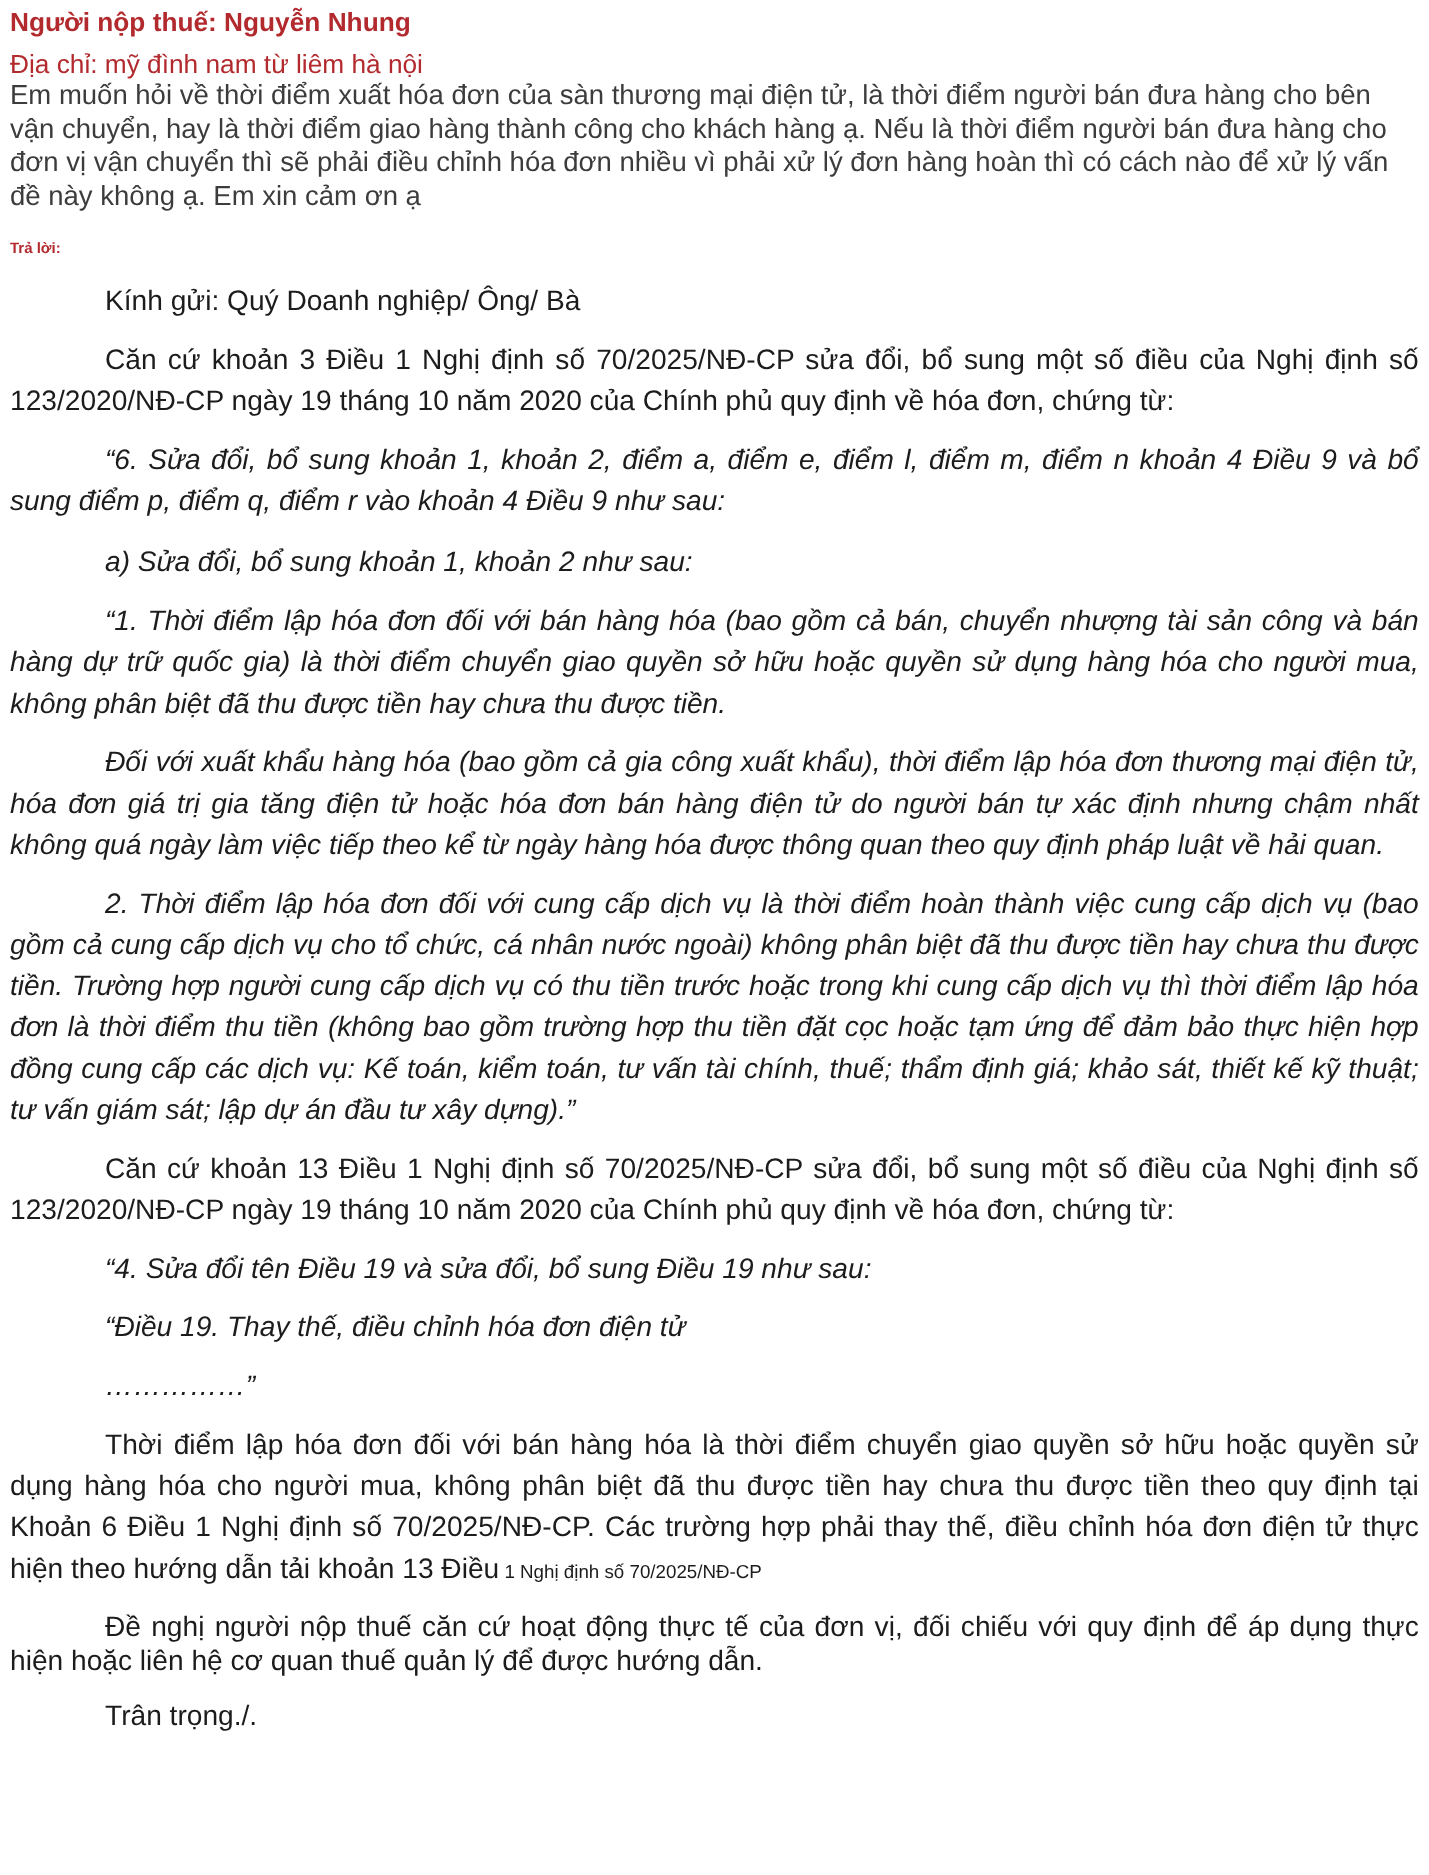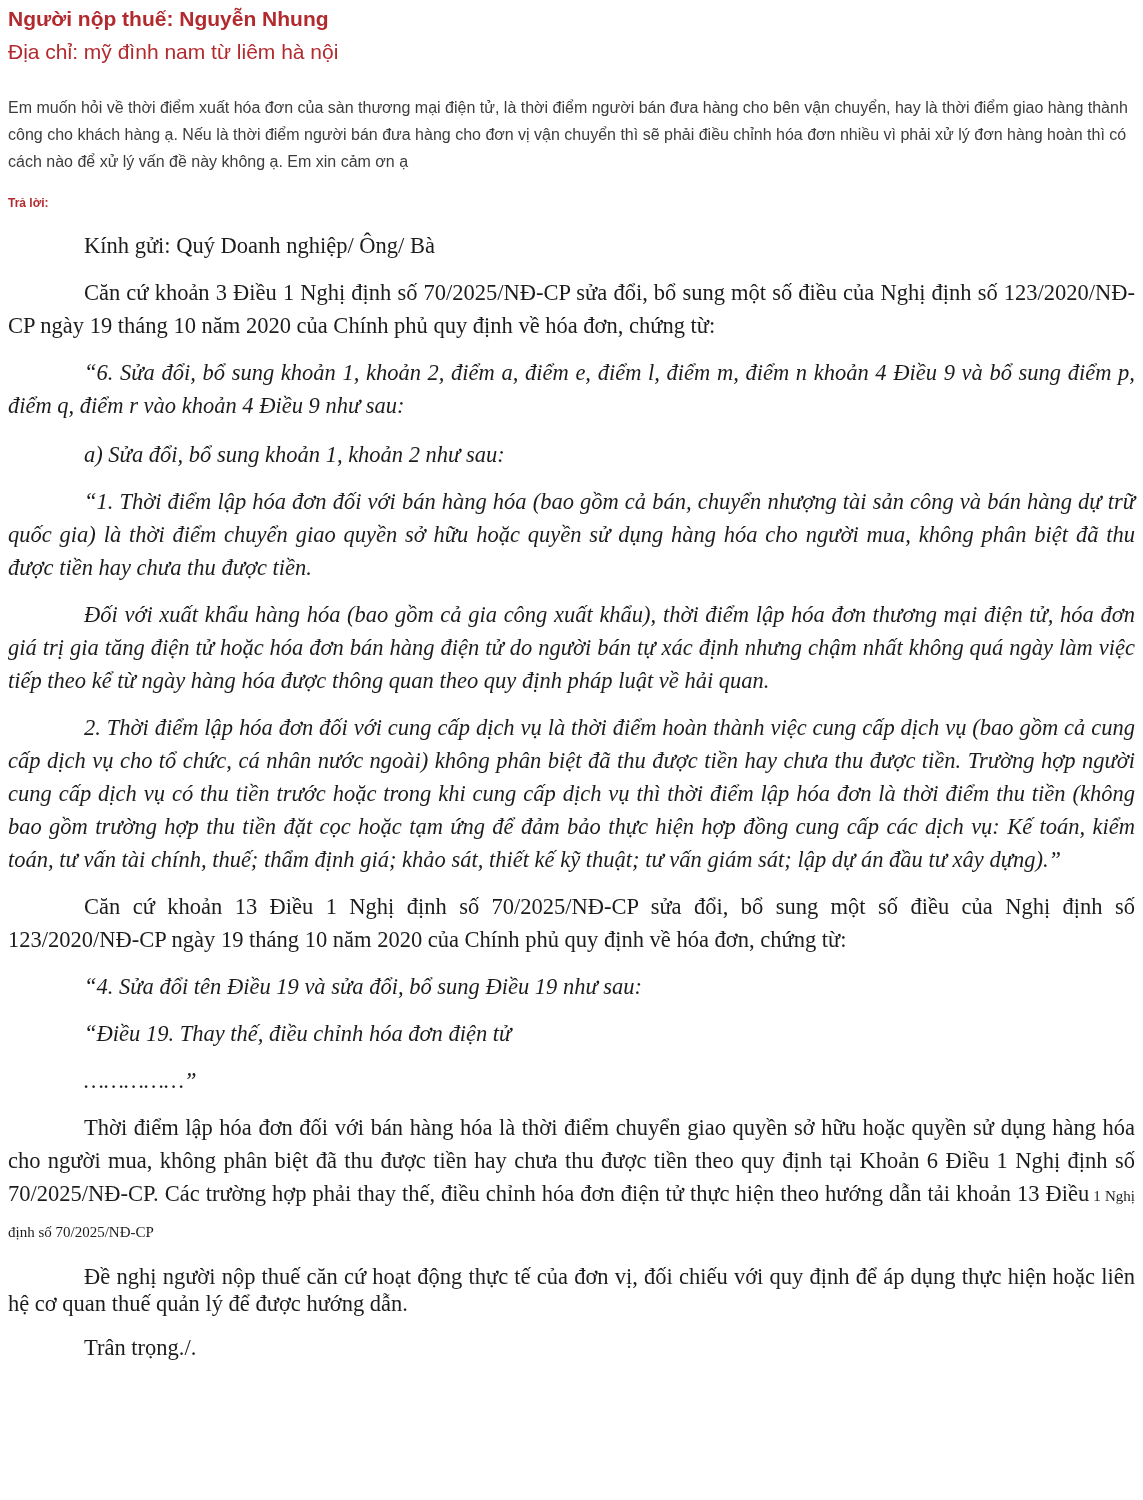--- a/index.html
+++ b/index.html
@@ -28,36 +28,36 @@
   .address {
     font-family: "Liberation Sans", sans-serif;
     font-size: 21px;
     line-height: 21px;
     margin-top: 9px;
     color: var(--accent_red, #b22a2e);
   }
   
   .question {
     font-family: "Liberation Sans", sans-serif;
-    font-size: 16px;
+    font-size: 22px;
     line-height: 27px;
-    margin-top: 32px;
+    margin-top: 0;
     color: var(--question_text, #3c3c3c);
   }
   .answer-label {
     font-family: "Liberation Sans", sans-serif;
     font-weight: bold;
     font-size: 12px;
     line-height: 23px;
     margin-top: 17px;
     color: var(--accent_red, #b22a2e);
   }
   
   .body {
-    font-family: Liberation Serif, serif;
+    font-family: Liberation Sans, sans-serif;
     color: var(--body_text, #1c1c1c);
   }
   .body p {
     margin: 14px 0 0 0;
     font-size: 22.5px;
     line-height: 33px;
     text-align: justify;
     text-indent: 76px;
   }
   .body p.italic { font-style: italic; }

